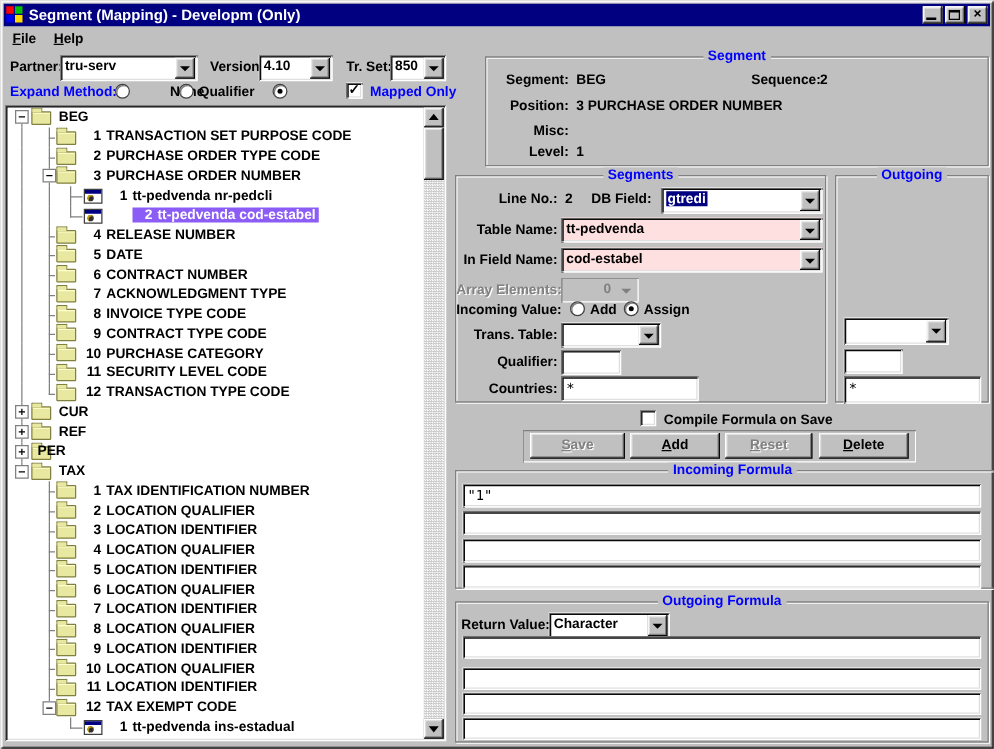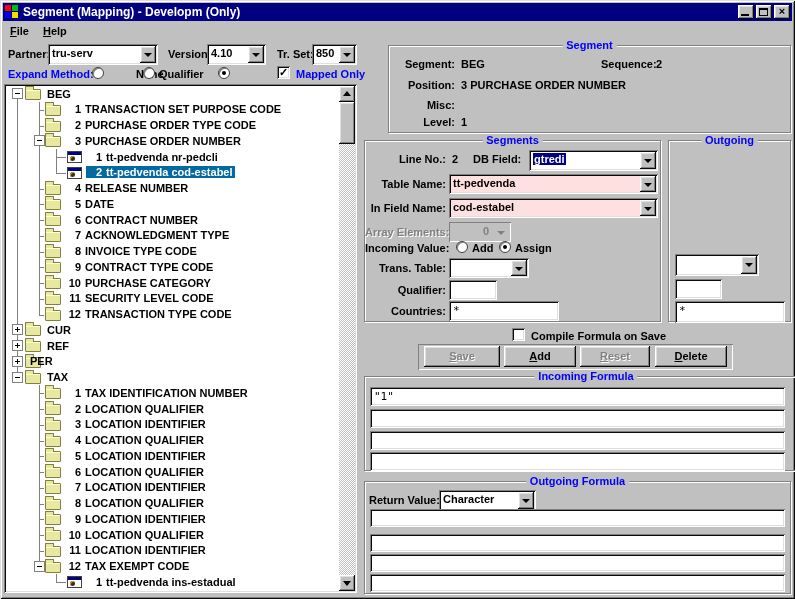--- a/index.html
+++ b/index.html
@@ -91,21 +91,21 @@
     border:1px solid #808040; border-radius:1px; box-shadow: inset 0 1px 0 #ffffd0; }
   .ico-folder::before { content:""; position:absolute; left:-1px; top:-4px; width:7px; height:3px;
     background:#e8e8a0; border:1px solid #808040; border-bottom:none; border-radius:1px 1px 0 0; }
   .ico-form { position:absolute; top:2px; width:15px; height:12px; background:#fff;
     border:1px solid #404040; }
   .ico-form::before { content:""; position:absolute; left:0; top:0; right:0; height:3px; background:#000080; }
   .ico-form::after { content:""; position:absolute; left:2px; bottom:1px; width:5px; height:5px;
     border-radius:50%; background:#303030; box-shadow: inset 1px 1px 0 #c8a000; }
   .tree-label { position:absolute; top:1.5px; white-space:nowrap; padding:0 2px; }
   .tree-label .num { display:inline-block; width:14px; text-align:right; margin-right:4px; }
-  .tree-label.selected { background:#0369a1; color:#fff; }
+  .tree-label.selected { background:#8b5cf6; color:#fff;margin-left:20px; }
 
   
   #vscroll { right:2px; top:2px; width:16px; height:505px; }
   .dither { background: repeating-conic-gradient(#fff 0% 25%, #c0c0c0 0% 50%); background-size:2px 2px; }
   .sb-btn { position:absolute; left:0; width:16px; height:16px; }
   .sb-btn i { position:absolute; left:4px; width:0; height:0; border:4px solid transparent; }
   .sb-up i { top:5px; border-bottom:5px solid #000; border-top:none; }
   .sb-down i { top:6px; border-top:5px solid #000; border-bottom:none; }
   .sb-thumb { position:absolute; left:0; width:16px; }
 

